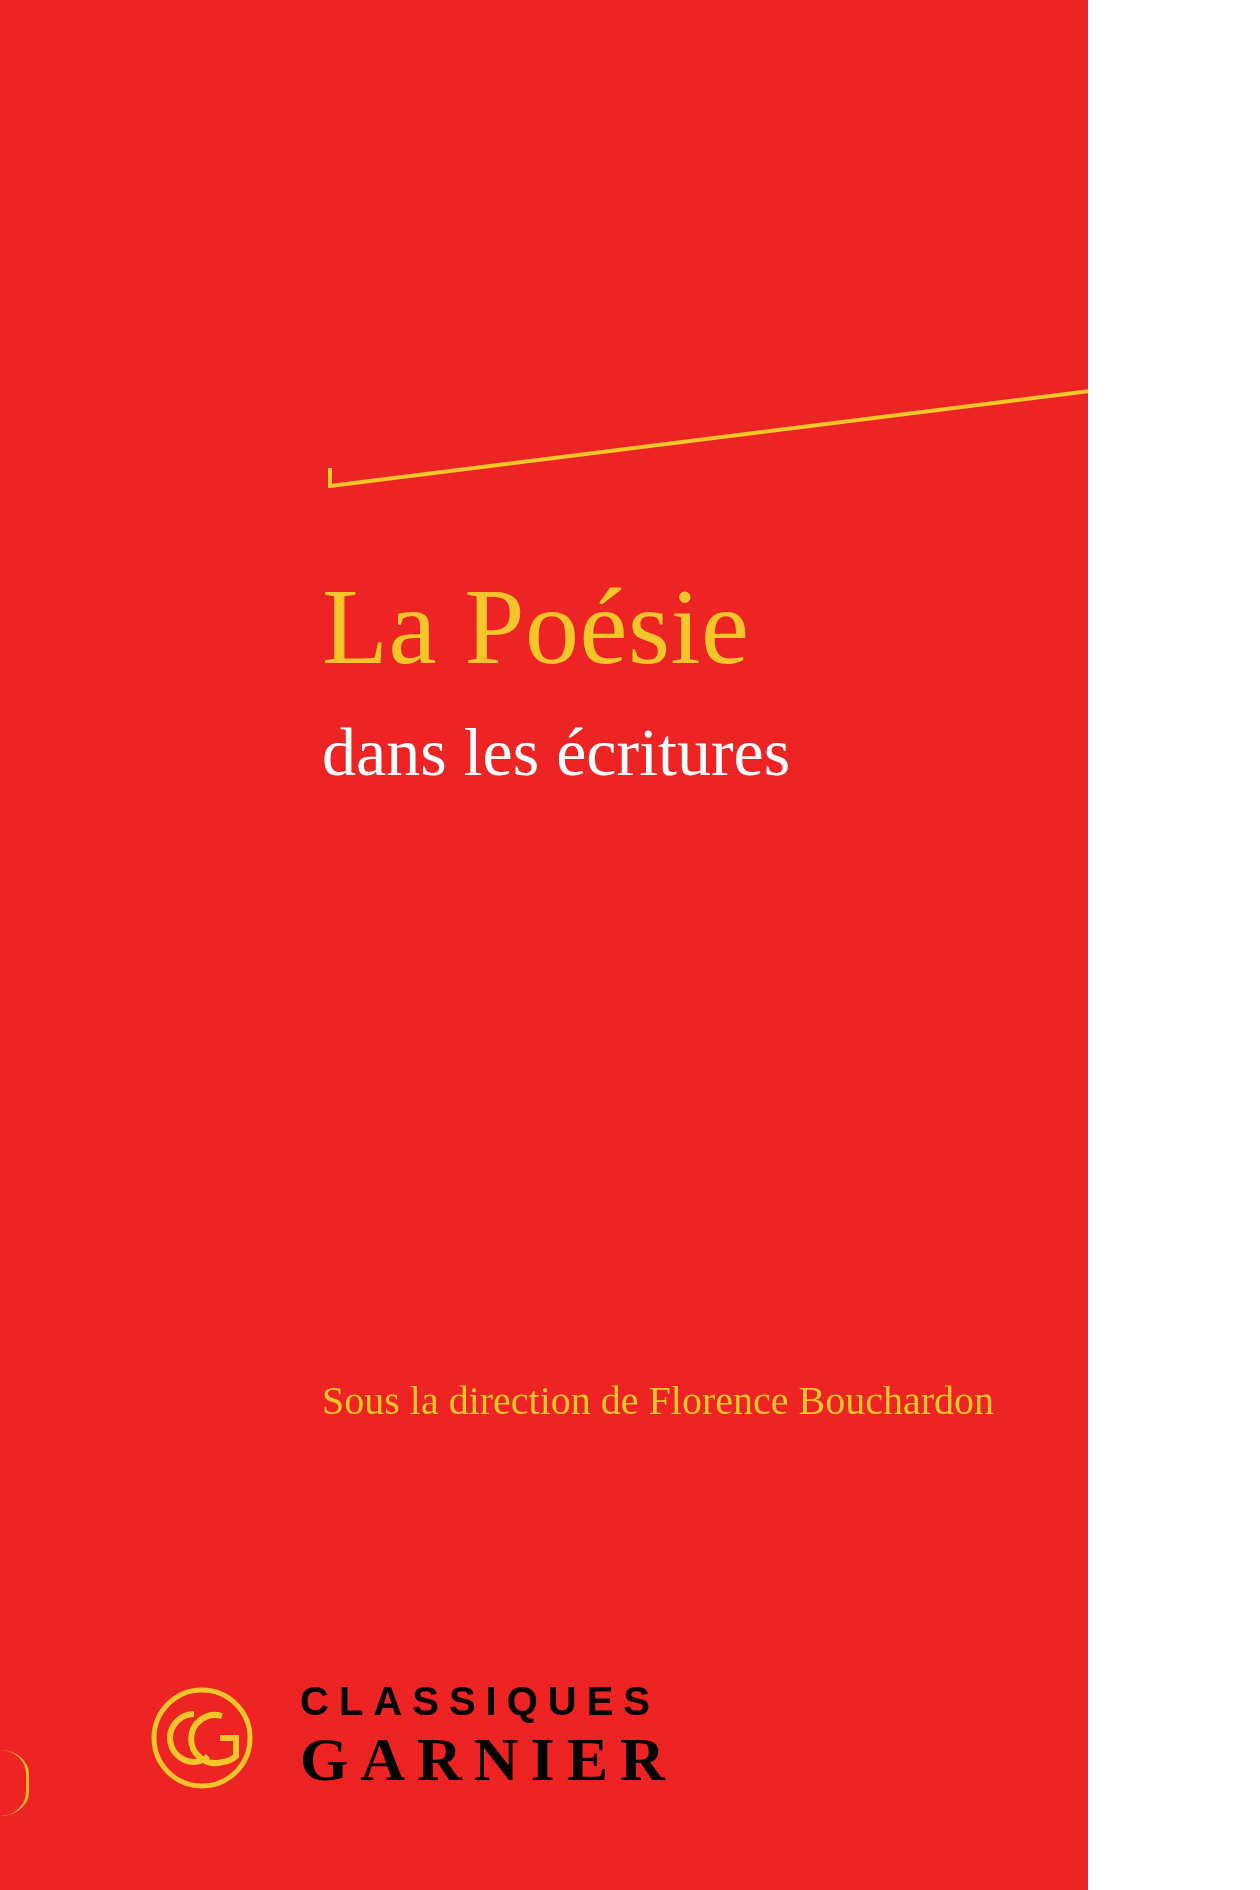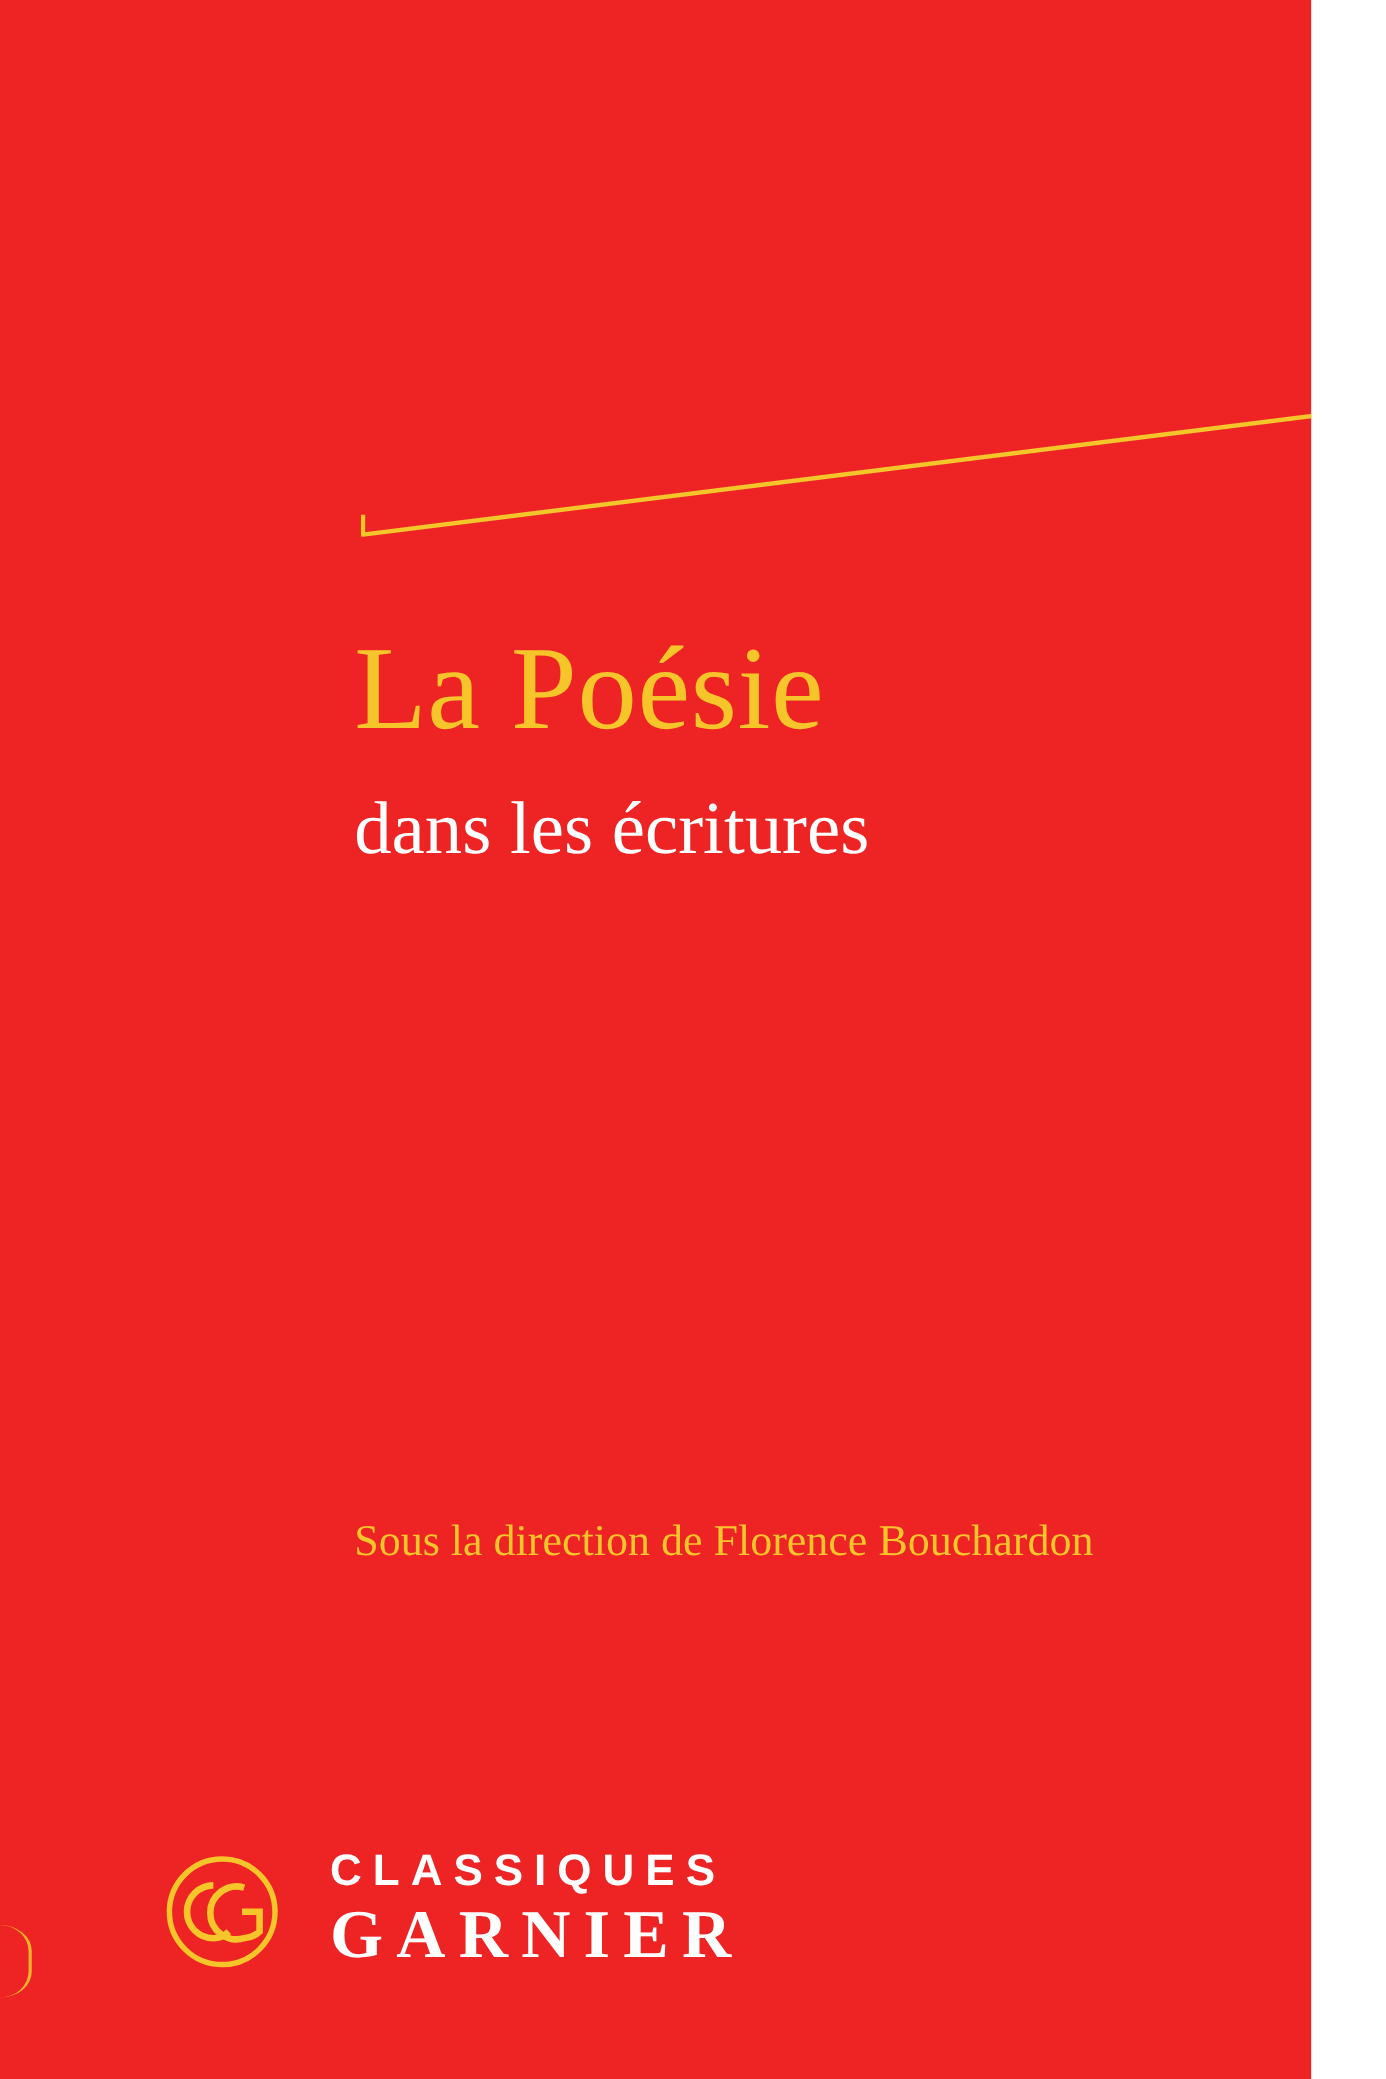--- a/index.html
+++ b/index.html
@@ -8,21 +8,21 @@
   }
   body {
     width: 1260px;
     height: 1890px;
     background: #ffffff;
     font-family: "Liberation Serif", serif;
     overflow: hidden;
   }
   .cover {
     position: relative;
-    width: 1192px;
+    width: 1088px;
     height: 1890px;
     background: #ee2424;
     overflow: hidden;
   }
   
   .rule-line {
     position: absolute;
     left: 328px;
     top: 372px;
     width: 900px;
@@ -75,21 +75,21 @@
     position: absolute;
     left: 150px;
     top: 8px;
     width: 104px;
     height: 104px;
   }
   .wordmark {
     position: absolute;
     left: 300px;
     top: 0px;
-    color: #ffffff;
+    color: #000000;
   }
   .wordmark .line1 {
     font-family: "Liberation Sans", sans-serif;
     font-size: 40px;
     letter-spacing: 10px;
     font-weight: bold;
     line-height: 1.18;
   }
   .wordmark .line2 {
     font-family: Liberation Serif, serif;

